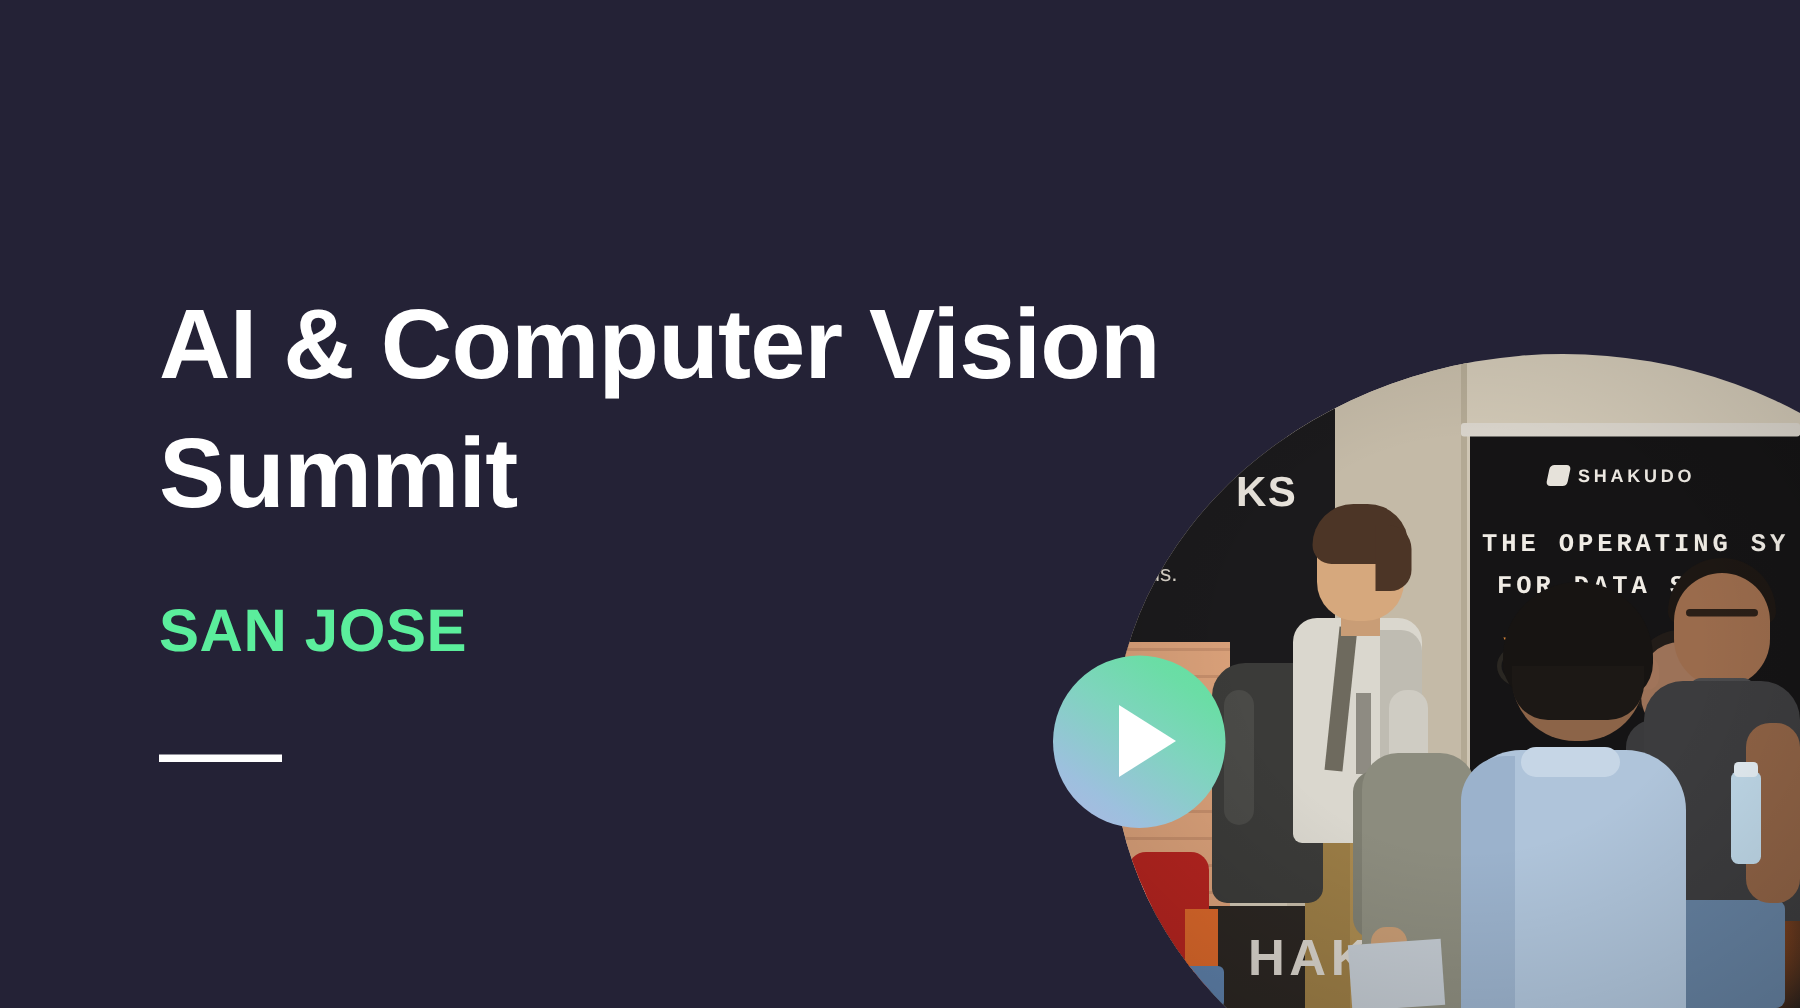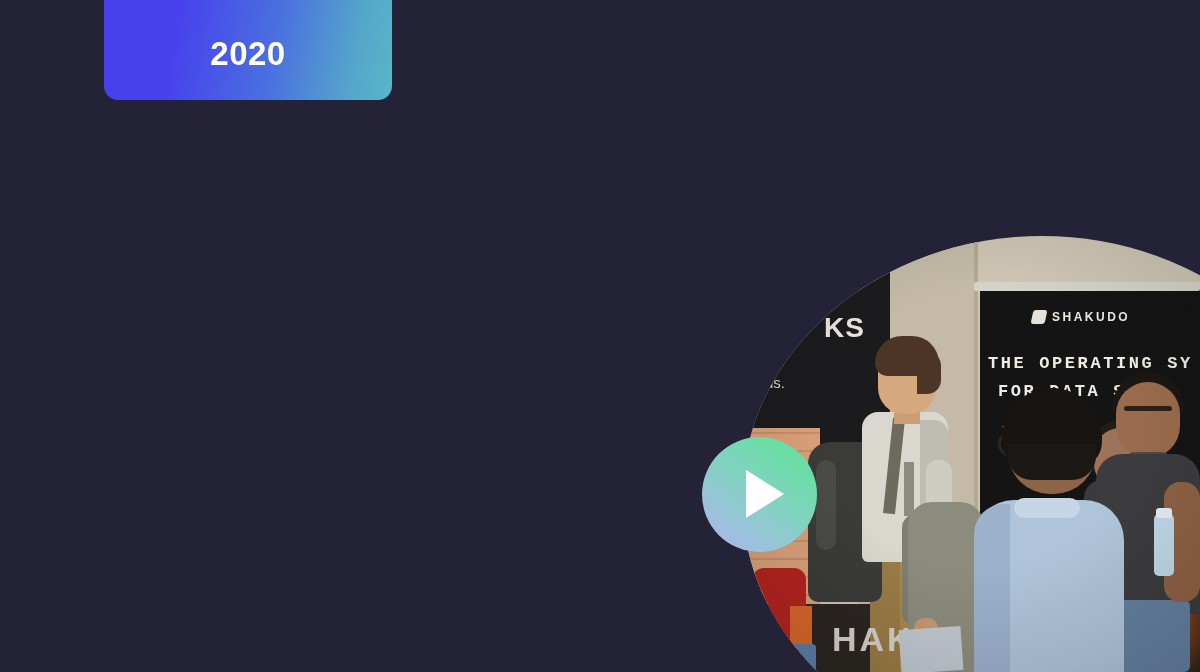--- a/index.html
+++ b/index.html
@@ -225,23 +225,20 @@
   .photo-vignette {
     left: 0; top: 0; width: 488px; height: 440px;
     background: radial-gradient(ellipse at 55% 45%, rgba(0,0,0,0) 40%, rgba(0,0,0,0.18) 100%);
   }
 </style>
 </head>
 <body>
 
 <div id="slide">
 
-  <div id="year-badge">
-    <span class="year-text">2020</span>
-  </div>
 
   <div id="photo-wrap">
     <div id="photo-mask">
       <div id="photo-art">
 
         <div class="layer wall-beige"></div>
         <div class="layer wall-beige2"></div>
         <div class="layer wall-dark-left"></div>
         <div class="layer wall-seam"></div>
         <div class="layer brick-panel"></div>
@@ -317,14 +314,20 @@
 
         <div class="layer photo-vignette"></div>
       </div>
     </div>
   </div>
 
   <div id="play-button">
     <div class="play-triangle"></div>
   </div>
 
+  <div id="text-block">
+    <h1 id="event-title">AI &amp; Computer Vision
+Summit</h1>
+    <div id="event-location">SAN JOSE</div>
+    <div id="divider-rule"></div>
+  </div>
 
 </div>
 
 </body></html>

